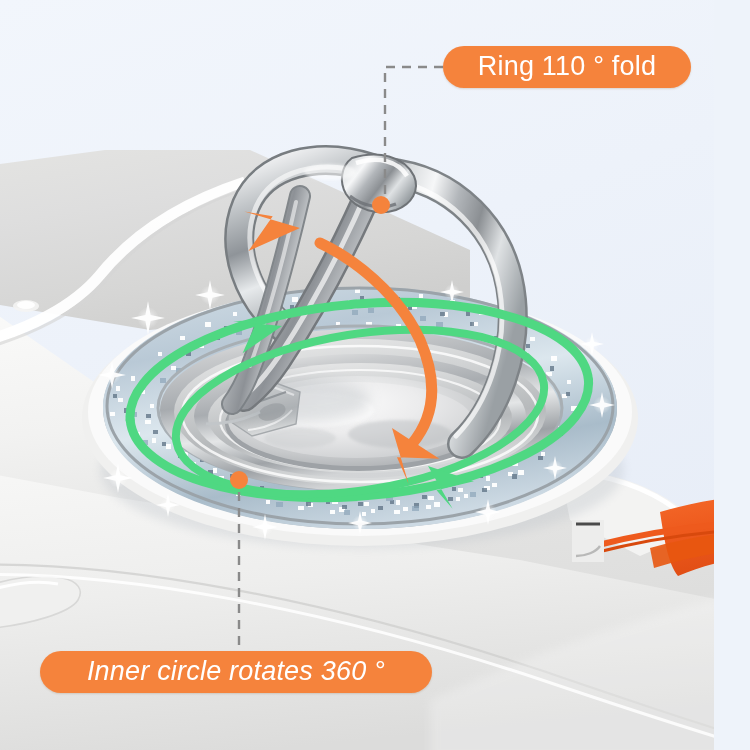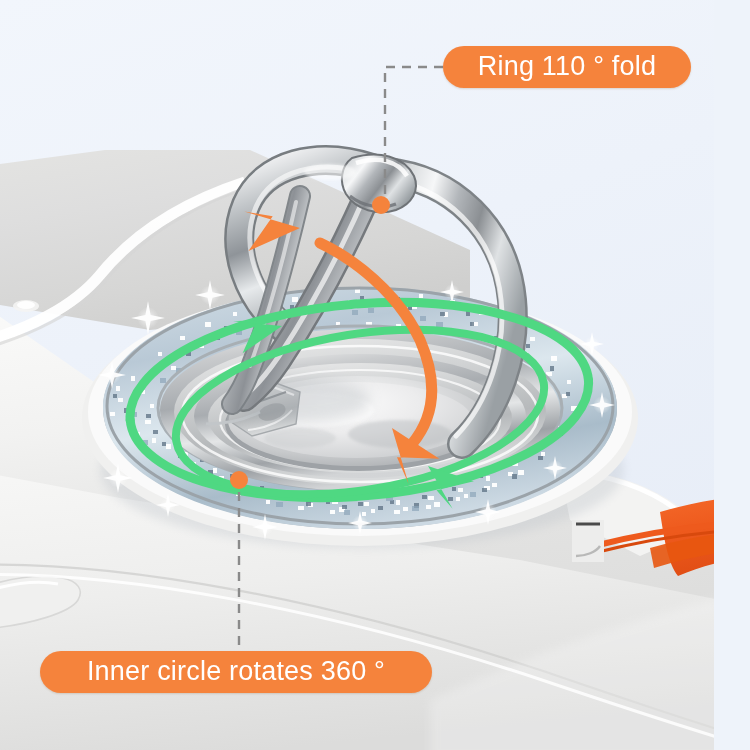--- a/index.html
+++ b/index.html
@@ -595,17 +595,17 @@
 
       <path d="M239,492 L239,651" fill="none" stroke="#8a8a8a" stroke-width="2.4" stroke-dasharray="9 7" stroke-linecap="butt"></path>
       <circle cx="239" cy="480" r="9" fill="#f5833c"></circle>
     </g>
   </svg>
 
   <div class="pill" id="pill-ring" style="background:#f5833c;">
     <span>Ring 110 ° fold</span>
   </div>
 
-  <div class="pill" id="pill-inner" style="background:#f5833c;">
+  <div class="pill" id="pill-inner" style="background:#f5833c;font-style:italic;">
     <span>Inner circle rotates 360 °</span>
   </div>
 
 </div>
 
 </body></html>

